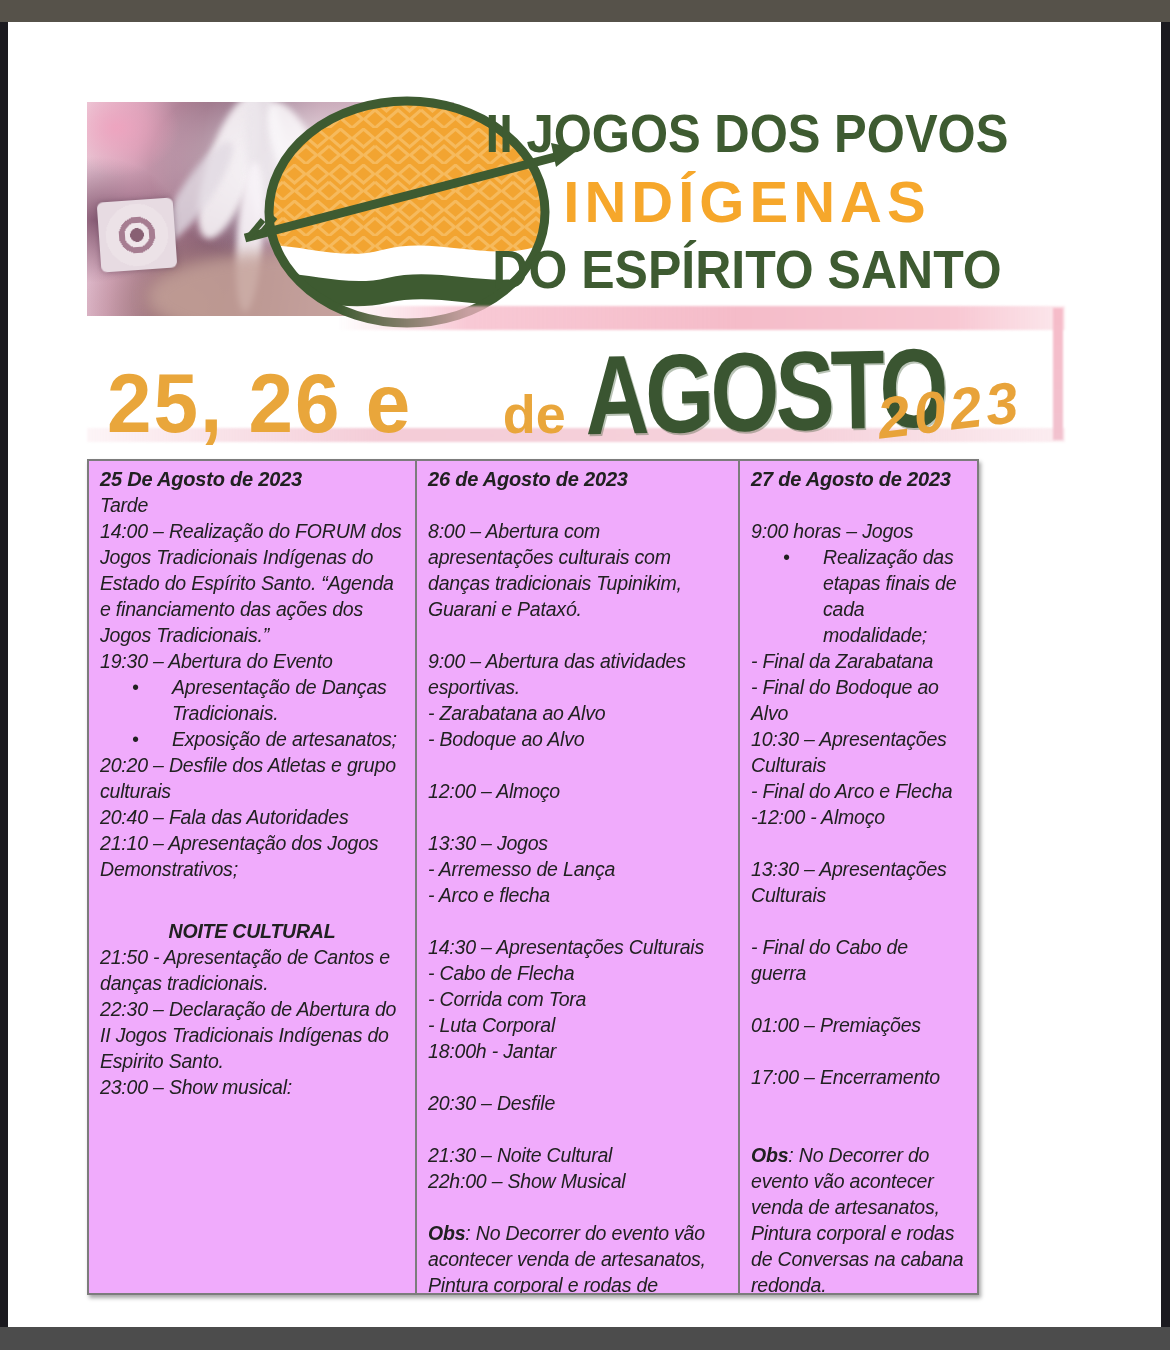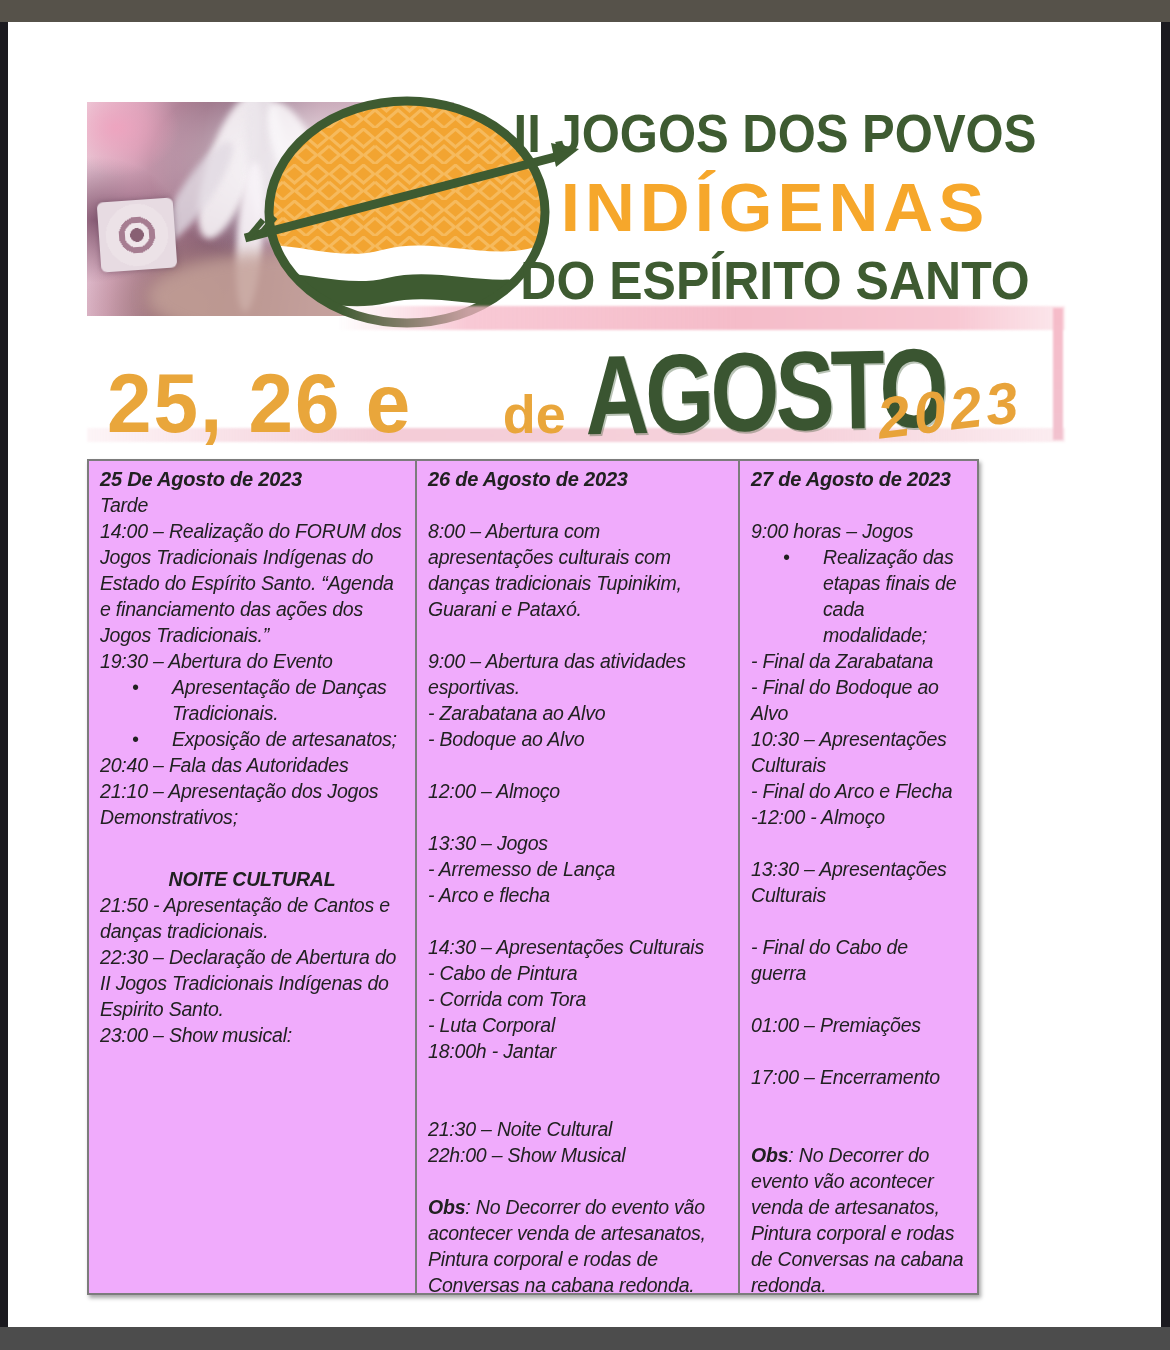--- a/index.html
+++ b/index.html
@@ -32,23 +32,23 @@
   .p5{left:150px;top:60px;width:26px;height:150px;transform:rotate(4deg);background:rgba(248,244,248,.9);}
   .hands{position:absolute;left:60px;top:150px;width:260px;height:90px;border-radius:50%;
     background:rgba(196,160,150,.85);filter:blur(8px);}
   .target{position:absolute;left:12px;top:98px;width:76px;height:70px;border-radius:6px;
     transform:rotate(-4deg);
     background:radial-gradient(circle at 50% 50%,#8a5f74 0 13%,#efe6ea 13% 24%,#a87c92 24% 35%,#ece2e7 35% 60%,#e7dbe2 60% 100%);
     box-shadow:0 0 6px rgba(90,60,80,.5);filter:blur(.5px);}
 
   .logo-svg{left:150px;top:-10px;width:345px;height:242px;}
 
-  .title-block{left:393px;top:8px;width:590px;text-align:center;line-height:1;}
+  .title-block{left:365px;top:8px;width:590px;text-align:center;line-height:1;}
   .t1{font-size:49px;font-weight:bold;color:#3e5b31;letter-spacing:0px;transform:scaleY(1.08);}
-  .t2{font-size:69px;font-weight:bold;color:#f6a72b;letter-spacing:5px;margin-top:14px;}
+  .t2{font-size:58px;font-weight:bold;color:#f6a72b;letter-spacing:5px;margin-top:14px;}
   .t3{font-size:50px;font-weight:bold;color:#3e5b31;margin-top:14px;transform:scaleY(1.08);}
 
   .pink-stripe{left:250px;top:204px;width:728px;height:24px;
     background:linear-gradient(90deg,rgba(246,183,199,0) 0%,rgba(246,183,199,.75) 18%,#f5bcc9 55%,#f8c8d3 85%,rgba(248,200,211,.4) 100%);
     filter:blur(1px);}
   .pink-bottom{left:0;top:326px;width:978px;height:14px;
     background:linear-gradient(90deg,rgba(247,214,223,.25),#f4ccd7 30%,#f6d3dc 75%,rgba(246,211,220,.4));filter:blur(1px);}
   .pink-edge{left:966px;top:206px;width:10px;height:132px;
     background:linear-gradient(180deg,#f6bcc9,#f2c2cf);filter:blur(1px);}
 
@@ -158,20 +158,21 @@
         <div class="para">14:00 – Realização do FORUM dos Jogos Tradicionais Indígenas do Estado do Espírito Santo. “Agenda e financiamento das ações dos Jogos Tradicionais.”</div>
         <div class="para">19:30 – Abertura do Evento</div>
         <div class="bullet-item">
           <span class="marker">•</span>
           <span>Apresentação de Danças Tradicionais.</span>
         </div>
         <div class="bullet-item">
           <span class="marker">•</span>
           <span>Exposição de artesanatos;</span>
         </div>
+        <div class="para">20:20 – Desfile dos Atletas e grupo culturais</div>
         <div class="para">20:40 – Fala das Autoridades</div>
         <div class="para">21:10 – Apresentação dos Jogos Demonstrativos;</div>
         <div class="center-bold">NOITE CULTURAL</div>
         <div class="para">21:50 -  Apresentação de Cantos e danças tradicionais.</div>
         <div class="para">22:30 – Declaração de Abertura do II Jogos Tradicionais Indígenas do Espirito Santo.</div>
         <div class="para">23:00 – Show musical:</div>
       </div>
     <div class="cell mid">
         <div class="cell-header">26 de Agosto de 2023</div>
         <div class="spacer"></div>
@@ -181,25 +182,26 @@
         <div class="para">- Zarabatana ao Alvo</div>
         <div class="para">- Bodoque ao Alvo</div>
         <div class="spacer"></div>
         <div class="para">12:00 – Almoço</div>
         <div class="spacer"></div>
         <div class="para">13:30 – Jogos</div>
         <div class="para">- Arremesso de Lança</div>
         <div class="para">- Arco e flecha</div>
         <div class="spacer"></div>
         <div class="para">14:30 – Apresentações Culturais</div>
-        <div class="para">- Cabo de Pintura</div>
+        <div class="para">- Cabo de Flecha</div>
         <div class="para">- Corrida com Tora</div>
         <div class="para">- Luta Corporal</div>
         <div class="para">18:00h - Jantar</div>
         <div class="spacer"></div>
+        <div class="para">20:30 – Desfile</div>
         <div class="spacer"></div>
         <div class="para">21:30 – Noite Cultural</div>
         <div class="para">22h:00 – Show Musical</div>
         <div class="spacer"></div>
         <div class="para obs"><b>Obs</b>: No Decorrer do evento vão acontecer venda de artesanatos, Pintura corporal e  rodas de Conversas na cabana redonda.</div>
       </div>
     <div class="cell">
         <div class="cell-header">27 de Agosto de 2023</div>
         <div class="spacer"></div>
         <div class="para">9:00 horas – Jogos</div>

